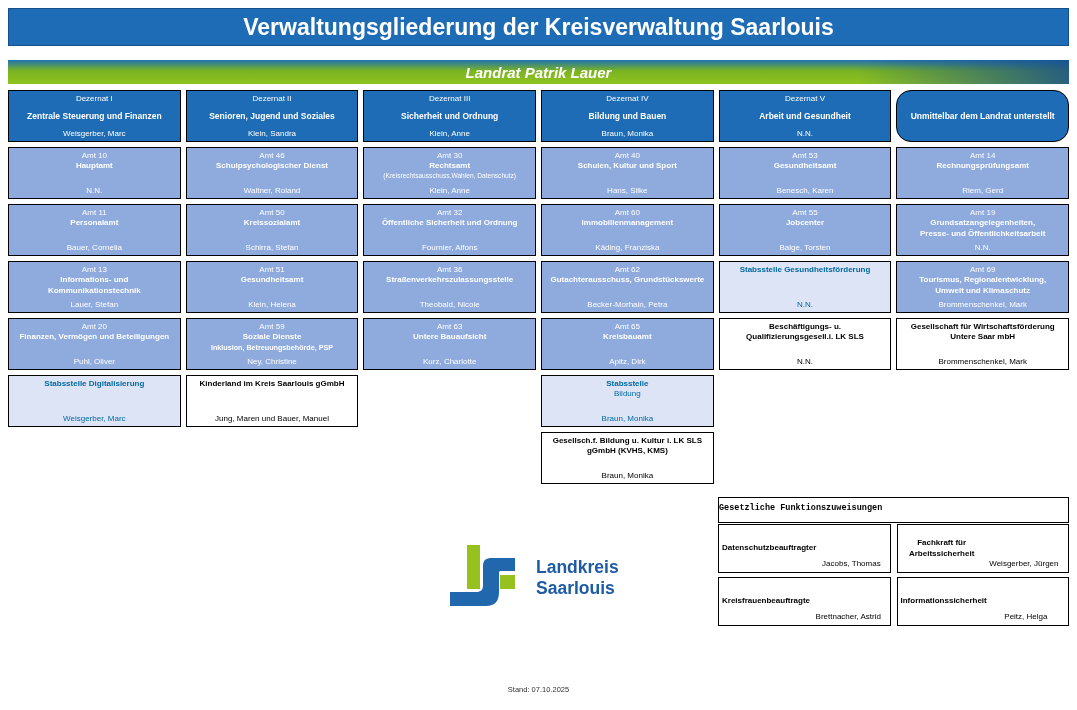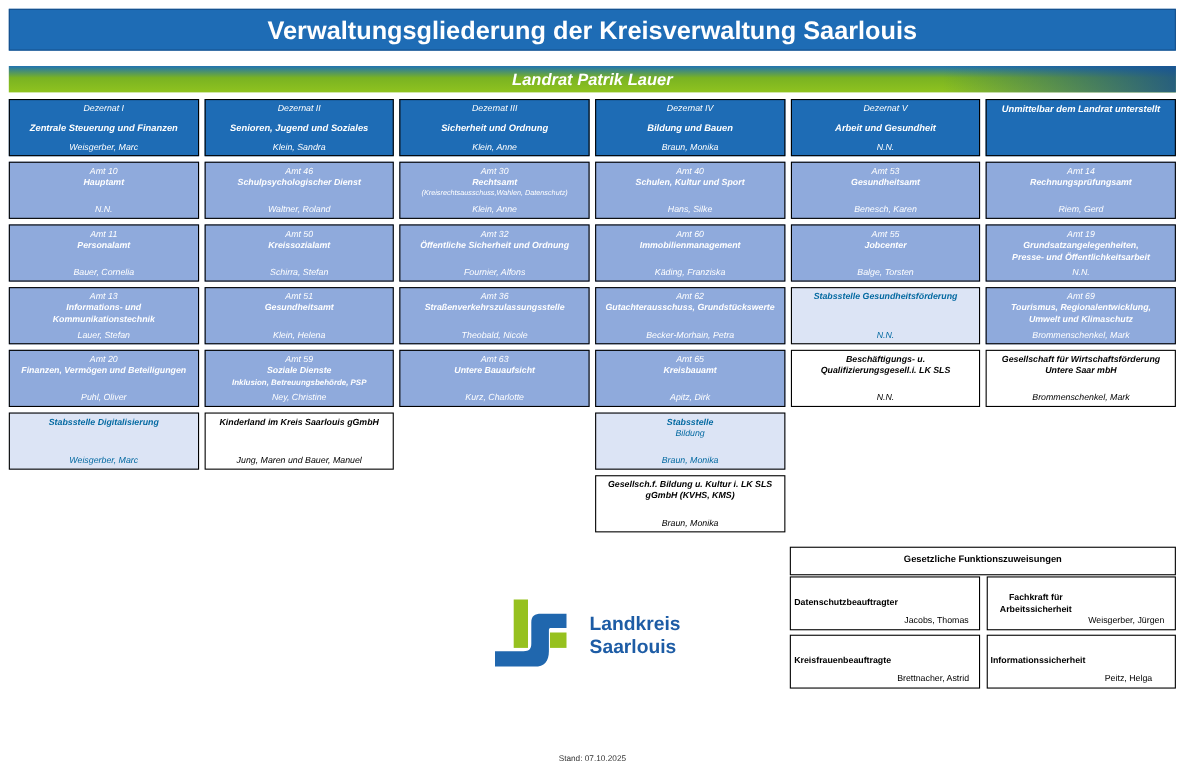--- a/index.html
+++ b/index.html
@@ -12,40 +12,40 @@
         display:flex;align-items:center;justify-content:center;}
   .banner-landrat{position:absolute;left:8px;top:60px;width:1061px;height:24px;box-sizing:border-box;
         background-image:linear-gradient(90deg, rgba(23,79,142,0) 80%, rgba(23,79,142,0.85) 100%),
                          linear-gradient(180deg, #2173b2 0%, #7ab322 45%, #8fc31f 100%);
         color:#fff;font-weight:bold;font-size:15px;display:flex;align-items:center;justify-content:center;font-style:italic;}
 
   
   .grid{position:absolute;left:8px;top:90px;width:1061px;display:flex;gap:5px;}
   .col{flex:1;display:flex;flex-direction:column;gap:5px;min-width:0;}
   .box{border:1px solid #000;height:52px;box-sizing:border-box;display:flex;flex-direction:column;
-       align-items:center;text-align:center;padding:3px 3px 2px 3px;font-style:italic;}
+       align-items:center;text-align:center;padding:3px 3px 2px 3px;}
   .l{width:100%;}
   .top{font-size:8px;line-height:1.3;}
   .title{font-size:8px;font-weight:bold;line-height:1.3;white-space:pre-line;}
   .plain{font-size:8px;font-weight:normal;line-height:1.3;}
   .sub{font-size:6.6px;line-height:1.25;}
   .sub.bold{font-weight:bold;font-size:7.2px;}
   .name{font-size:8px;margin-top:auto;line-height:1.2;}
   .dez{background:#1e6cb5;color:#fff;justify-content:space-between;}
   .dez .title{font-size:8.5px;}
   .dez .name{margin-top:0;}
-  .dez.center{justify-content:flex-start;}
+  .dez.center{justify-content:center;border-radius:15px;}
   .amt{background:#8faadc;color:#fff;}
   .stab{background:#dce4f5;color:#0369a1;}
   .white{background:#fff;color:#000;border-width:1.5px;}
 
   
   .funk{position:absolute;left:718px;top:497px;width:351px;}
   .funk-header{border:1.5px solid #000;background:#fff;box-sizing:border-box;height:26px;
-        font-weight:bold;font-size:8.5px;text-align:center;padding-top:5px;}
+        font-weight:bold;font-size:8.5px;text-align:left;padding-top:5px;font-family:Liberation Mono, monospace;}
   .funk-grid{display:grid;grid-template-columns:1fr 1fr;gap:4px 6px;margin-top:1px;}
   .funk-box{border:1.5px solid #000;height:49px;box-sizing:border-box;background:#fff;
         display:flex;flex-direction:row;align-items:center;text-align:center;padding:3px;}
   .funk-box .title{font-size:8px;}
   .funk-box .name{font-size:8px;}
 
   
   .logo{position:absolute;left:448px;top:540px;}
   .logo text{font-family:"Liberation Sans", sans-serif;font-weight:bold;fill:#1d5ca5;font-size:17.5px;}
 

